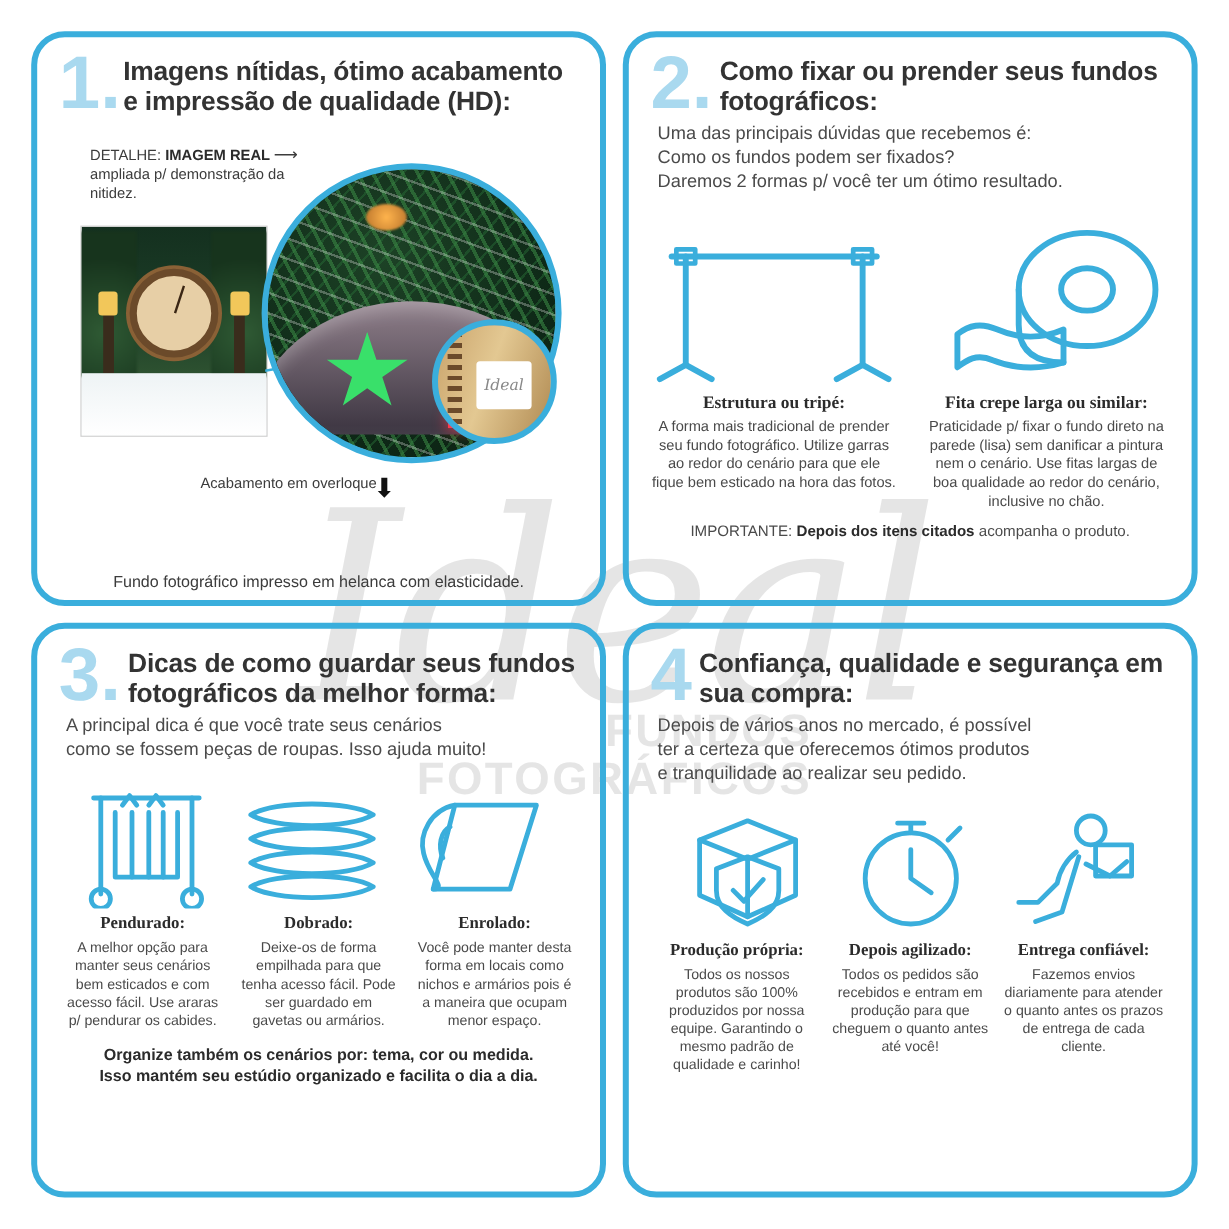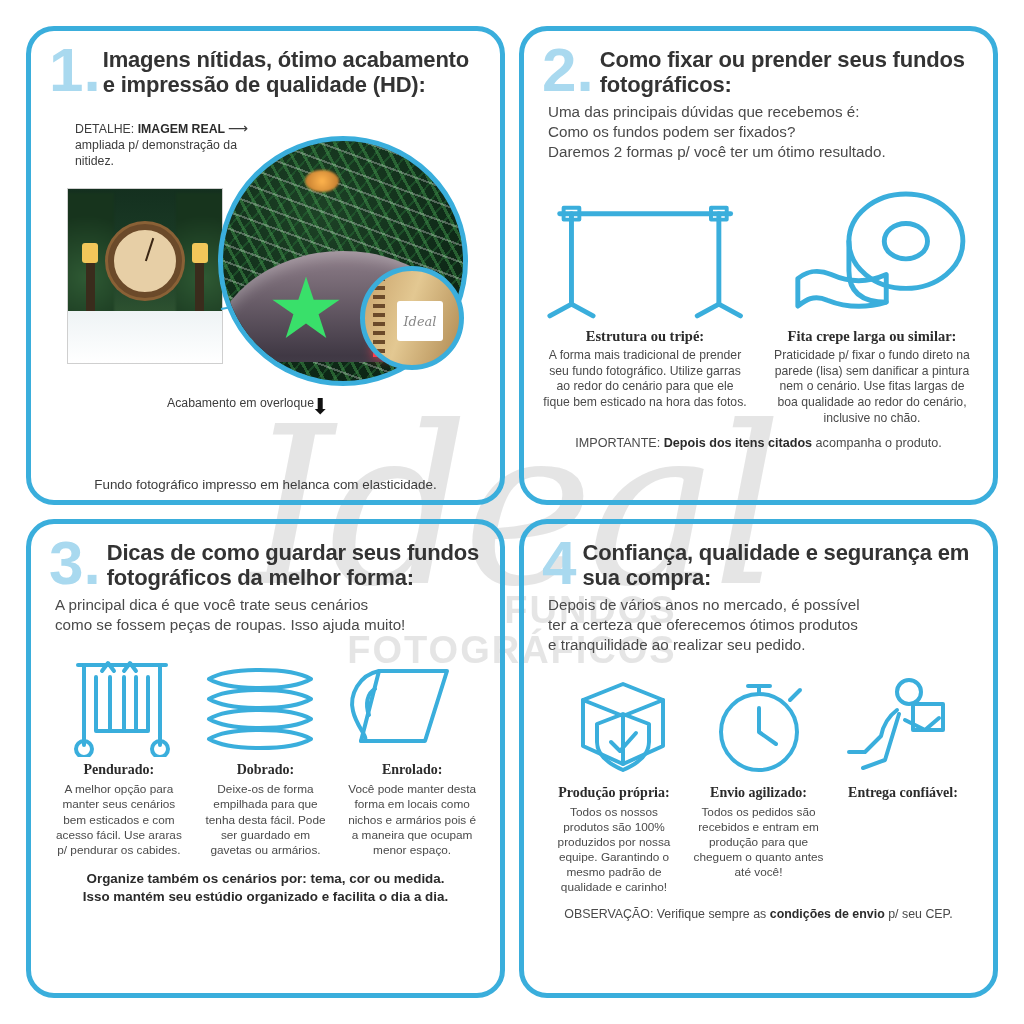--- a/index.html
+++ b/index.html
@@ -499,21 +499,21 @@
         </svg>
       </div>
 
       <div class="cols-3">
         <div class="col">
           <span class="h">Pendurado:</span>
           <span>A melhor opção para manter seus cenários bem esticados e com acesso fácil. Use araras p/ pendurar os cabides.</span>
         </div>
         <div class="col">
           <span class="h">Dobrado:</span>
-          <span>Deixe-os de forma empilhada para que tenha desta fácil. Pode ser guardado em gavetas ou armários.</span>
+          <span>Deixe-os de forma empilhada para que tenha acesso fácil. Pode ser guardado em gavetas ou armários.</span>
         </div>
         <div class="col">
           <span class="h">Enrolado:</span>
           <span>Você pode manter desta forma em locais como nichos e armários pois é a maneira que ocupam menor espaço.</span>
         </div>
       </div>
 
       <div class="bold-foot">
         <span>Organize também os cenários por: tema, cor ou medida.</span><br>
         <span>Isso mantém seu estúdio organizado e facilita o dia a dia.</span>
@@ -553,29 +553,25 @@
           <path class="stroke-thin" d="M78 30 h30 v26 h-30 z"></path>
         </svg>
       </div>
 
       <div class="cols-4">
         <div class="col">
           <span class="h">Produção própria:</span>
           <span>Todos os nossos produtos são 100% produzidos por nossa equipe. Garantindo o mesmo padrão de qualidade e carinho!</span>
         </div>
         <div class="col">
-          <span class="h">Envio agilizado:</span>
+          <span class="h">Depois agilizado:</span>
           <span>Todos os pedidos são recebidos e entram em produção para que cheguem o quanto antes até você!</span>
         </div>
         <div class="col">
           <span class="h">Entrega confiável:</span>
-        </div>
-      </div>
-
-      <div class="obs">
-        <span>OBSERVAÇÃO: Verifique sempre as</span>
-        <b>condições de envio</b>
-        <span>p/ seu CEP.</span>
-      </div>
+          <span>Fazemos envios diariamente para atender o quanto antes os prazos de entrega de cada cliente.</span>
+        </div>
+      </div>
+
     </div>
 
   </div>
 </div>
 
 </body></html>

